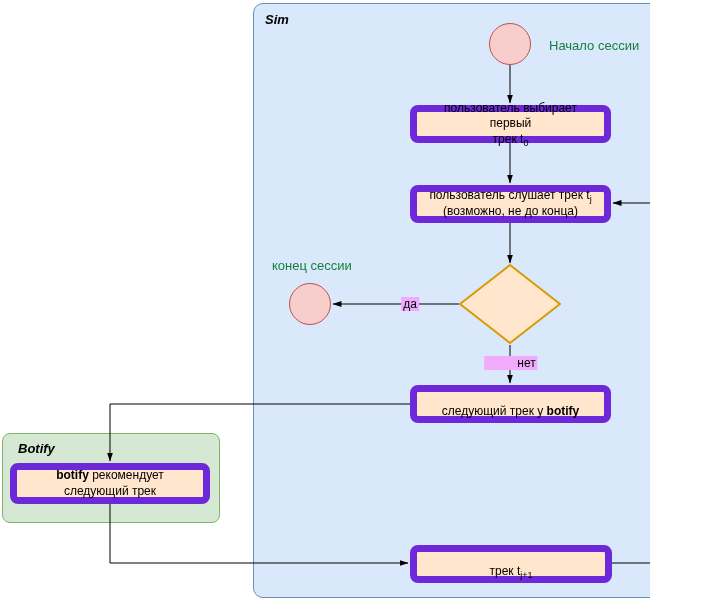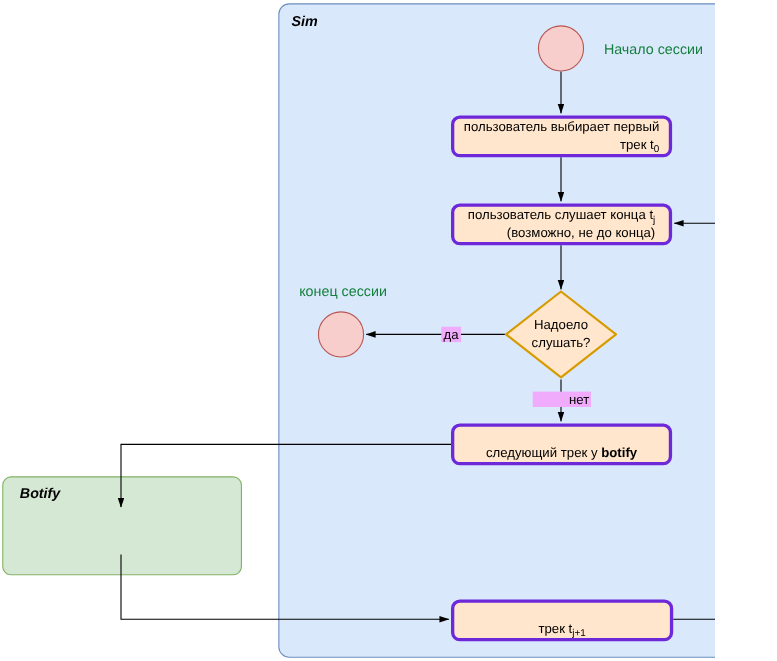--- a/index.html
+++ b/index.html
@@ -21,21 +21,21 @@
     font-size: 13px; font-weight: bold; font-style: italic; color: #000000;
   }
   .botify-container .container-label { left: 15px; top: 7px; }
 
   .edges { position: absolute; left: 0; top: 0; width: 706px; height: 601px; pointer-events: none; }
 
   .node {
     position: absolute; display: flex; align-items: center; justify-content: center;
     text-align: center; font-size: 12px; line-height: 1.3; color: #000000;
   }
-  .box { background: #ffe6cc; border: 3px solid #6d28d9; border-radius: 8px; padding: 2px 6px; text-align: right; }
+  .box { background: #ffe6cc; border: 7px solid #6d28d9; border-radius: 8px; padding: 2px 6px; }
   .circle { background: #f8cecc; border: 1px solid #b85450; border-radius: 50%; }
   .diamond-label { background: transparent; }
 
   .flabel {
     position: absolute; font-size: 13px; color: #15803d; white-space: nowrap;
     transform: translateY(-50%);
   }
   .edge-label {
     position: absolute; font-size: 12px; color: #000000; background: #f0abfc;
     padding: 0 2px; transform: translate(-50%, -50%); white-space: nowrap;
@@ -78,45 +78,45 @@
 
   <div class="node box" style="left:410px; top:105px; width:201px; height:38px;">
     <div>
       <span>пользователь выбирает первый</span><br>
       <span>трек t</span><sub>0</sub>
     </div>
   </div>
 
   <div class="node box" style="left:410px; top:185px; width:201px; height:38px;">
     <div>
-      <span>пользователь слушает конца t</span><sub>j</sub><br>
+      <span>пользователь слушает трек t</span><sub>j</sub><br>
       <span>(возможно, не до конца)</span>
     </div>
   </div>
 
-  <div class="node diamond-label" style="left:462px; top:267px; width:96px; height:74px;">
-    <div>
-      <span>Надоело</span><br>
-      <span>слушать?</span>
-    </div>
-  </div>
 
   <div class="flabel" style="left:272px; top:265px;">конец сессии</div>
   <div class="node circle" style="left:289px; top:283px; width:42px; height:42px;"></div>
 
   <div class="edge-label" style="left:410px; top:304px;">да</div>
   <div class="edge-label" style="left:511px; top:363px;padding-left:33px;">нет</div>
 
   <div class="node box" style="left:410px; top:385px; width:201px; height:38px;">
     <div>
       <br>
       <span>следующий трек у </span><b>botify</b>
     </div>
   </div>
 
+  <div class="node box" style="left:10px; top:463px; width:200px; height:41px;">
+    <div>
+      <b>botify</b><span> рекомендует</span><br>
+      <span>следующий трек</span>
+    </div>
+  </div>
 
   <div class="node box" style="left:410px; top:545px; width:202px; height:38px;">
     <div>
       <br>
       <span>трек t</span><sub>j+1</sub>
     </div>
   </div>
 
 </div>
 

